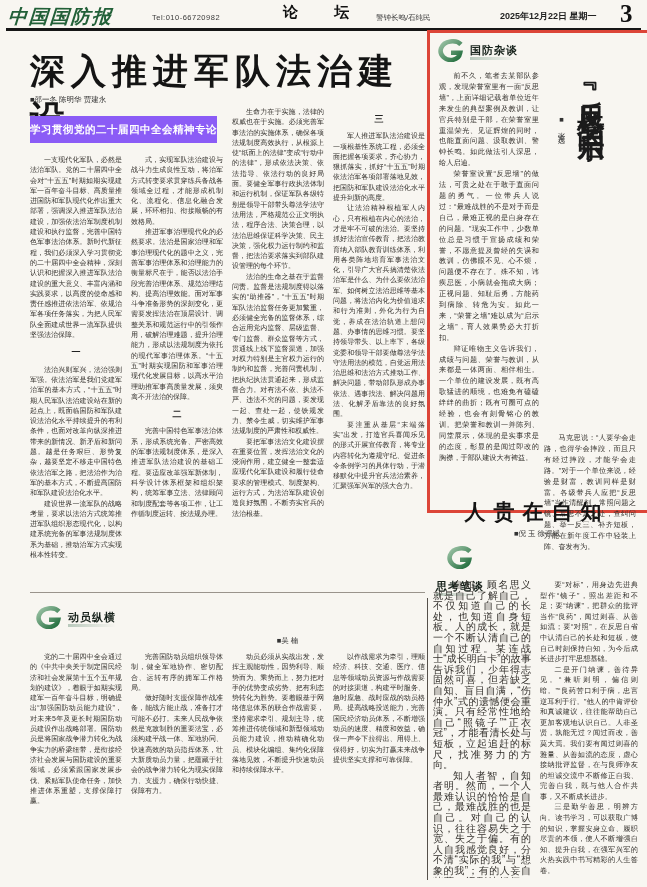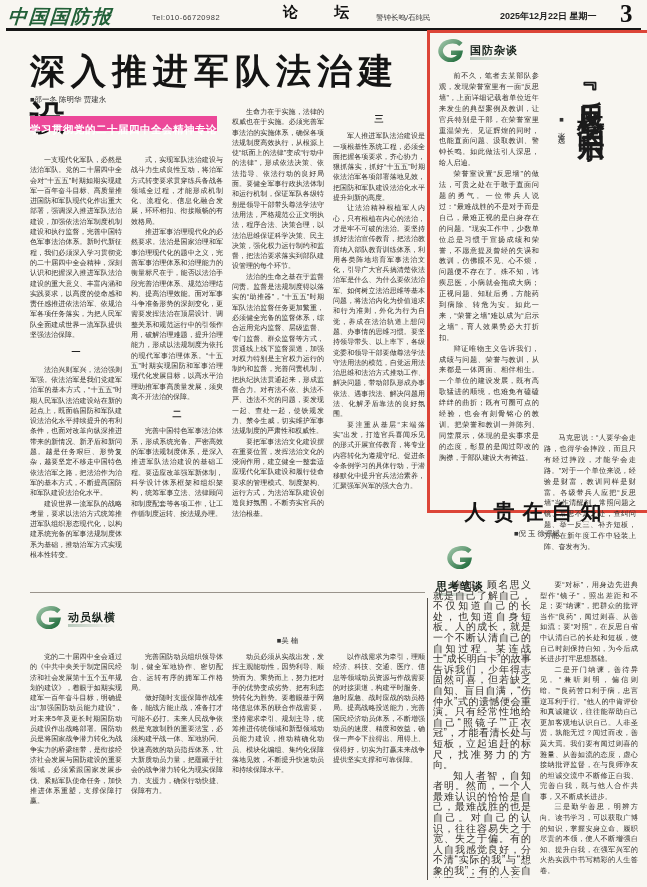--- a/index.html
+++ b/index.html
@@ -12,21 +12,21 @@
   .hdr-title{position:absolute;left:283px;top:3px;font-size:15px;font-weight:bold;letter-spacing:16px;color:#111;}
   .hdr-editor{position:absolute;left:376px;top:13px;font-size:7.5px;color:#3a3a3a;}
   .hdr-date{position:absolute;left:500px;top:10px;font-size:9px;font-weight:bold;color:#222;}
   .hdr-pagenum{position:absolute;left:620px;top:0px;font-family:"Liberation Serif","DejaVu Serif",serif;
     font-size:25px;font-weight:bold;color:#111;}
   .hdr-rule{position:absolute;left:6px;top:28px;width:635px;height:2.5px;background:#161616;}
   
   .main-headline{position:absolute;left:30px;top:48px;width:395px;
     font-size:35px;font-weight:bold;letter-spacing:6px;color:#141414;font-family:"Liberation Sans",sans-serif;}
   .main-byline{position:absolute;left:30px;top:95px;width:395px;text-align:left;font-size:7.5px;color:#333;}
-  .red-banner{position:absolute;left:30px;top:116px;width:187px;height:15px;background:#ec4899;
+  .red-banner{position:absolute;left:30px;top:116px;width:187px;height:27px;background:#8b5cf6;
     color:#fff;font-weight:bold;font-size:10.5px;line-height:27px;text-align:right;letter-spacing:.5px;}
   .col{position:absolute;font-size:7px;line-height:10.3px;text-align:justify;overflow:hidden;color:#33302c;}
   .col p{margin:0;text-indent:2em;}
   .col p.secmark{text-indent:0;text-align:center;font-size:9px;font-weight:bold;margin:7px 0;color:#222;}
   .mcol1{left:30px;top:155px;width:92px;height:434px;}
   .mcol2{left:131px;top:155px;width:92px;height:434px;}
   .mcol3{left:232px;top:107px;width:92px;height:482px;}
   .mcol4{left:333px;top:107px;width:92px;height:482px;}
   .main-divider{position:absolute;left:30px;top:592px;width:395px;height:1px;background:#9a948c;}
   

